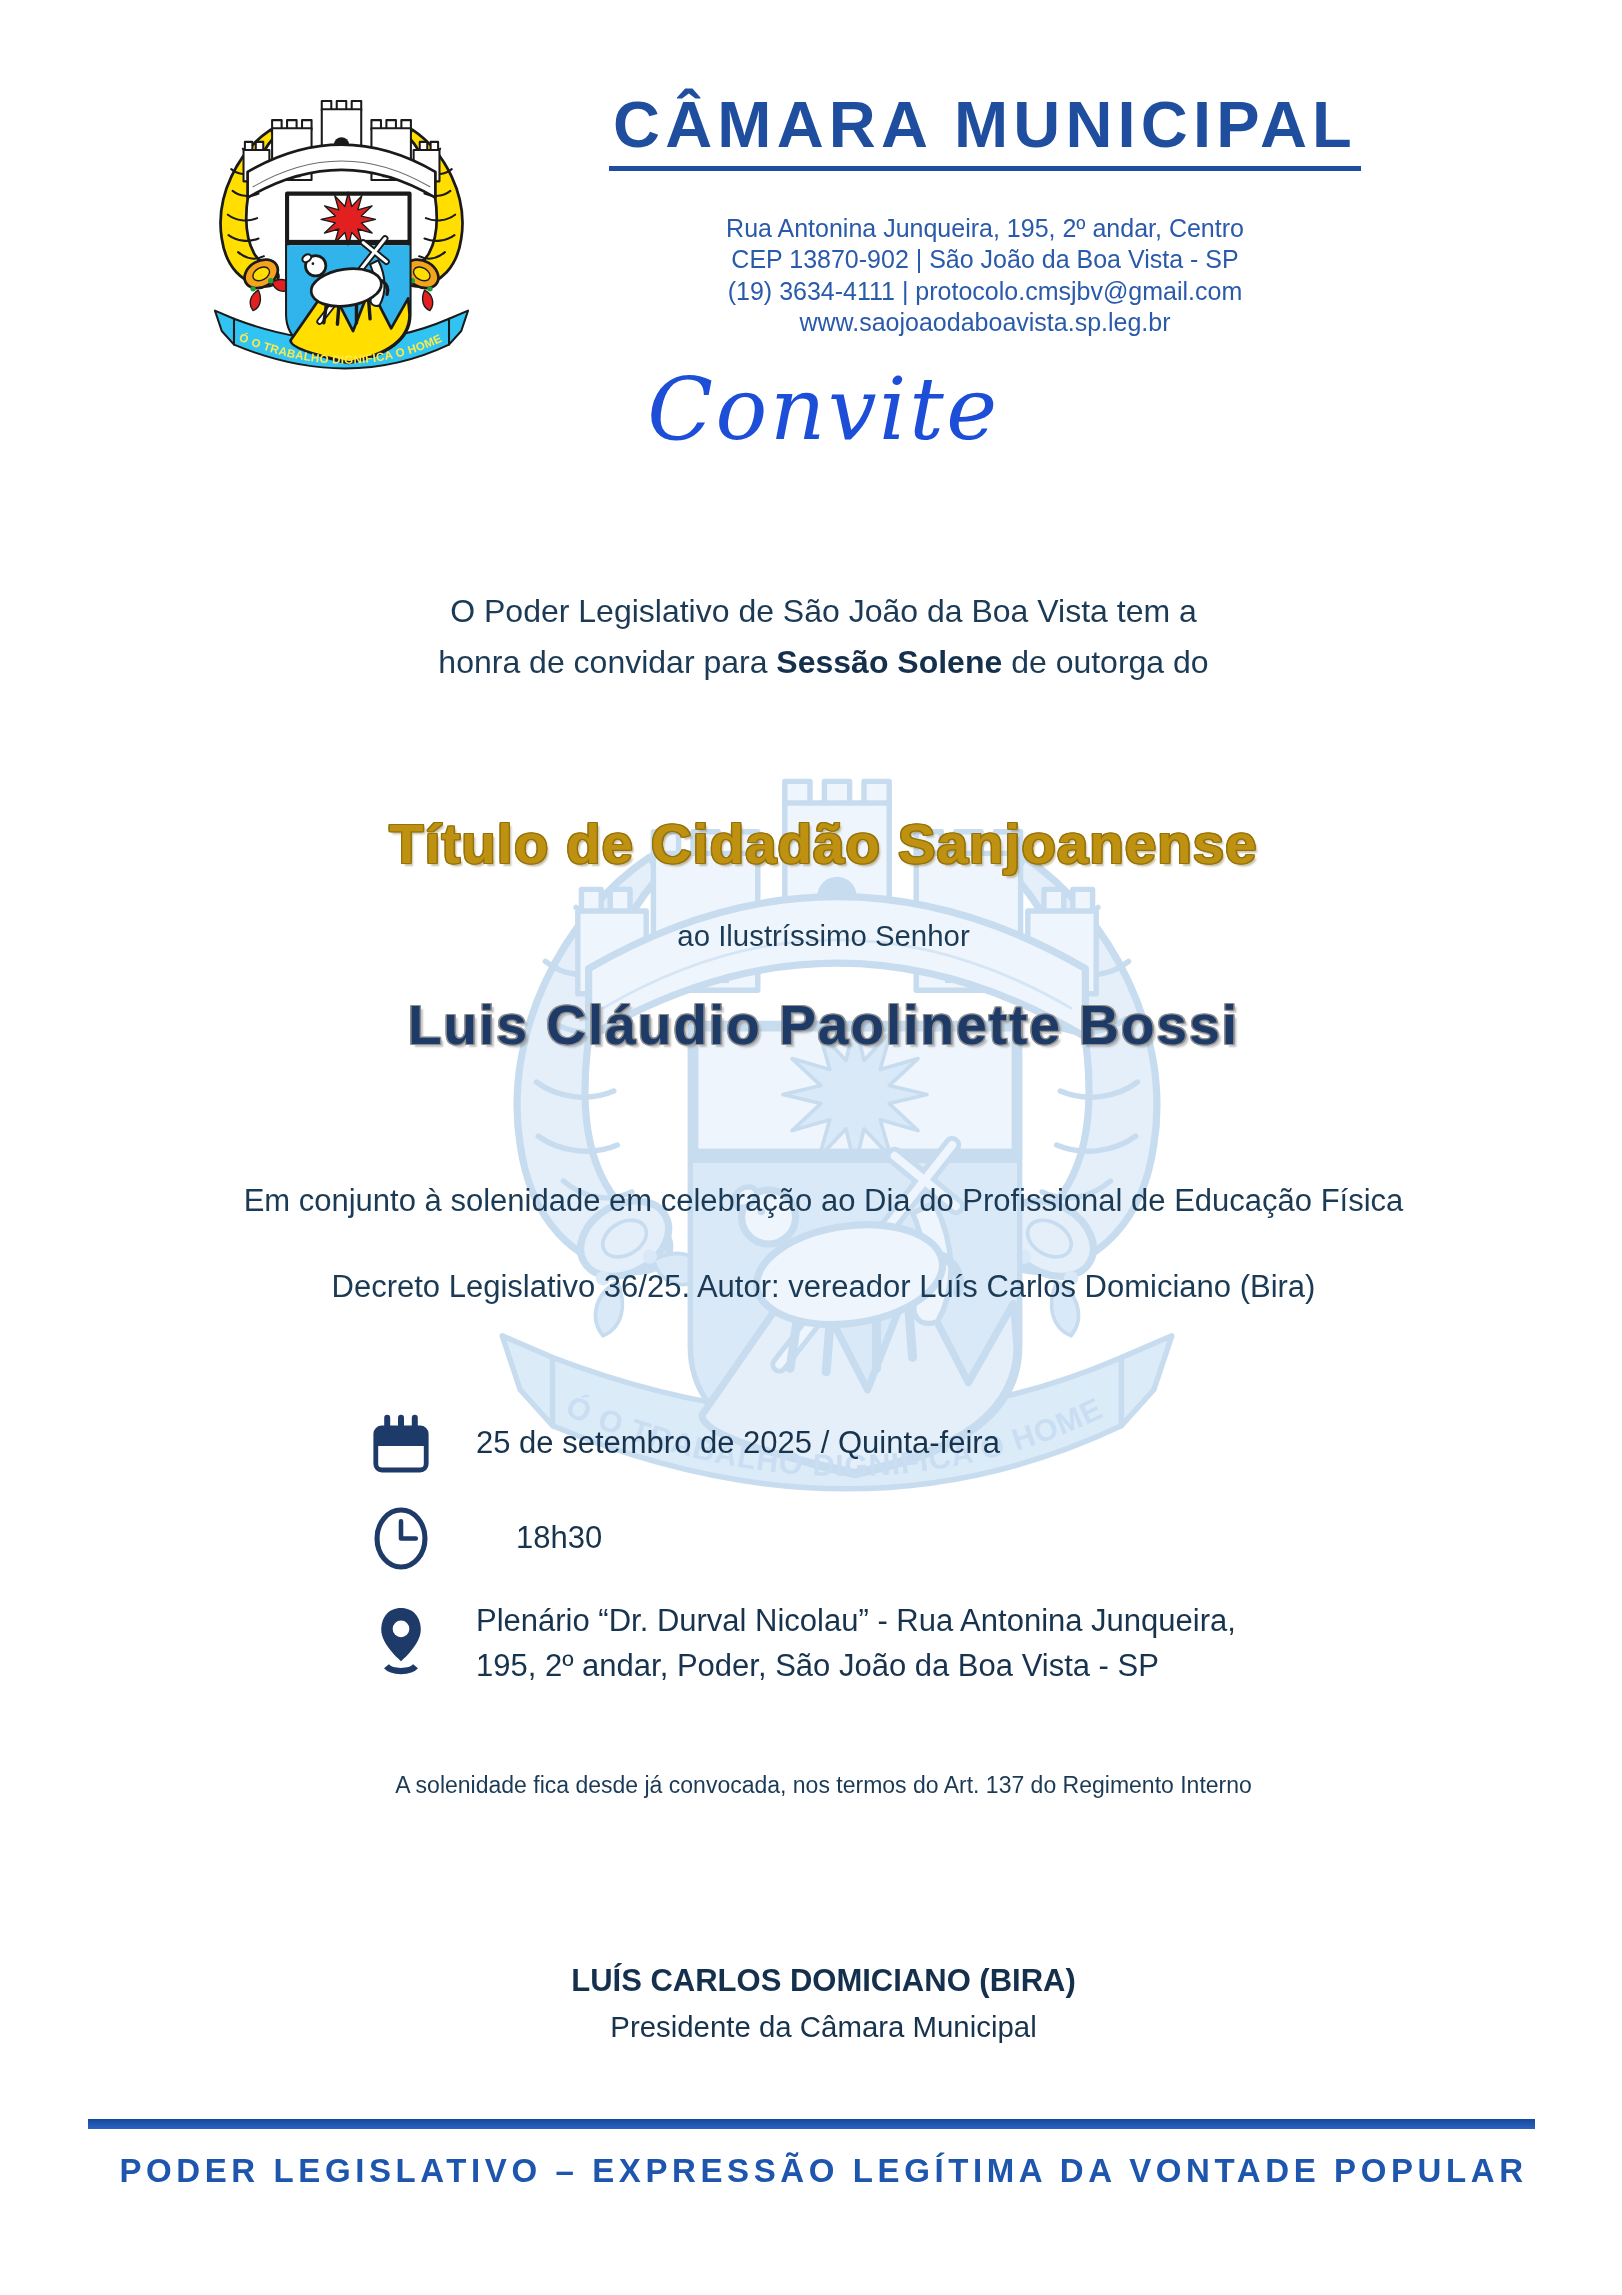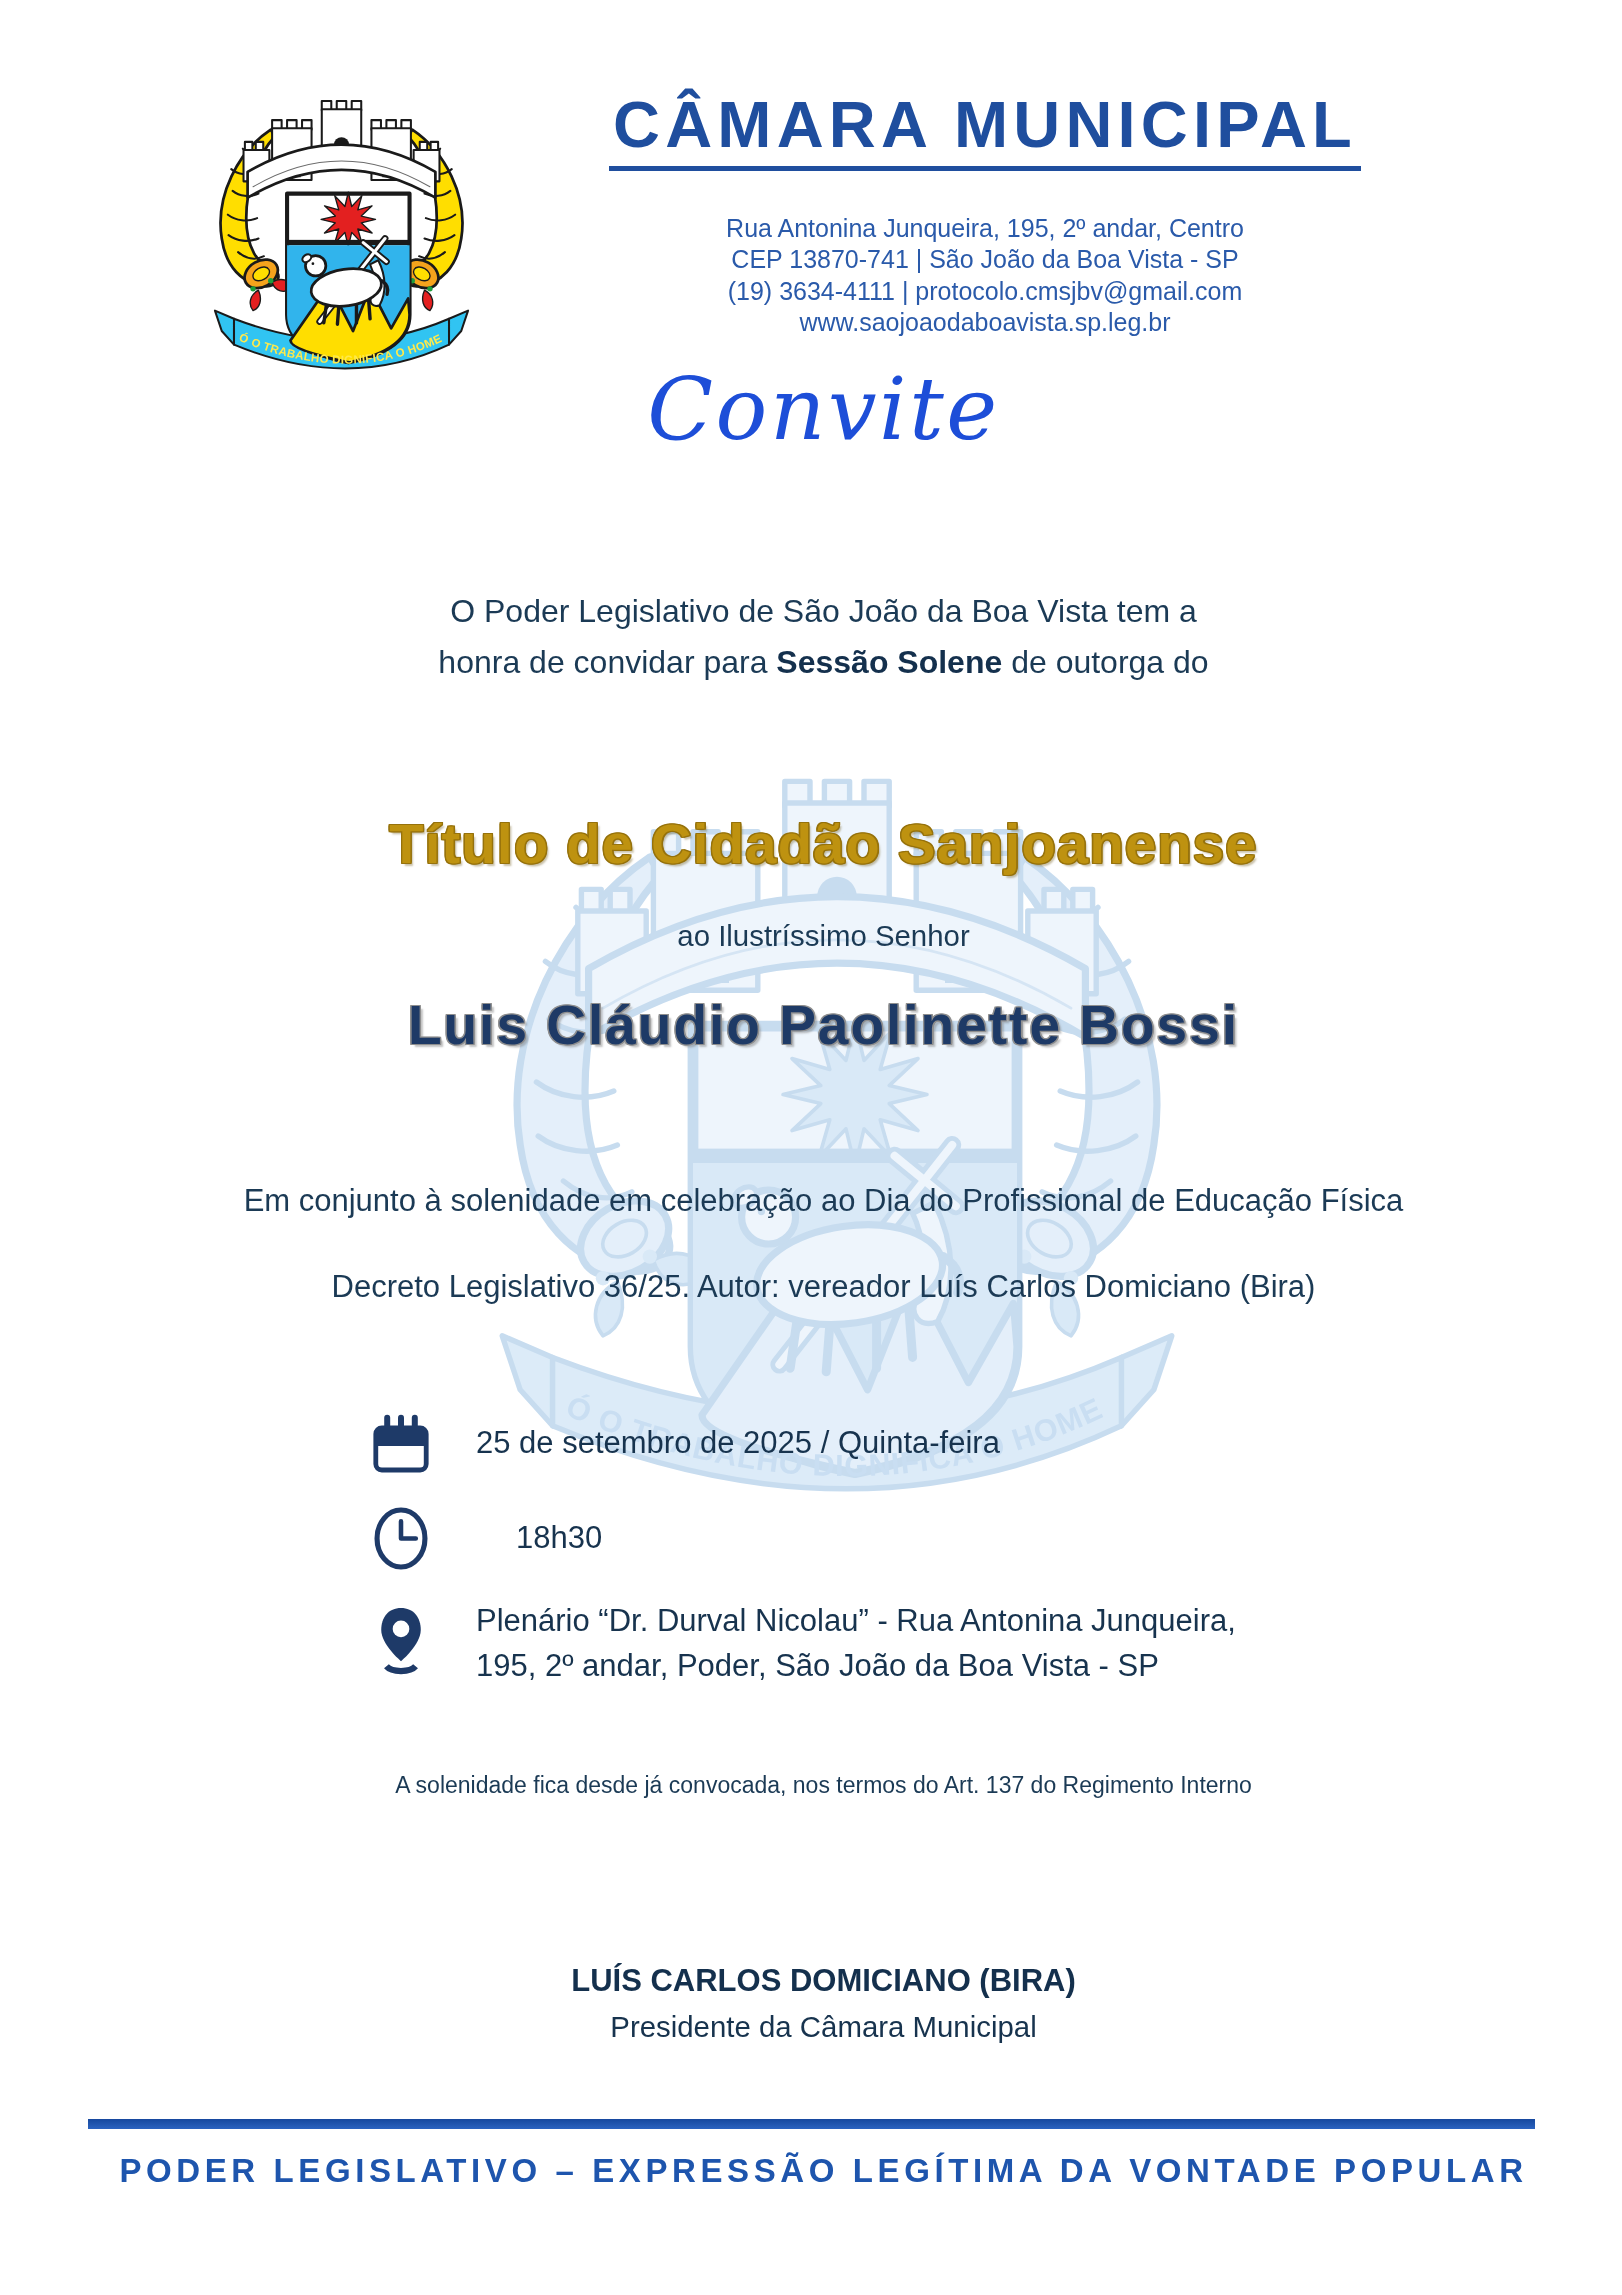--- a/index.html
+++ b/index.html
@@ -162,21 +162,21 @@
 
   <svg class="abs coa-logo" style="left:185px;top:48px;" width="313" height="347" viewBox="0 0 460 510">
     <use href="#coa-art"></use>
   </svg>
 
   <div class="abs org-title-wrap">
     <div class="org-title">CÂMARA MUNICIPAL</div>
   </div>
   <div class="abs org-address">
     <div>Rua Antonina Junqueira, 195, 2º andar, Centro</div>
-    <div>CEP 13870-741 | São João da Boa Vista - SP</div>
+    <div>CEP 13870-902 | São João da Boa Vista - SP</div>
     <div>(19) 3634-4111 | protocolo.cmsjbv@gmail.com</div>
     <div>www.saojoaodaboavista.sp.leg.br</div>
   </div>
 
   <div class="centerband script-title">Convite</div>
 
   <div class="centerband intro">
     <div>O Poder Legislativo de São João da Boa Vista tem a</div>
     <div><span>honra de convidar para </span><b>Sessão Solene</b><span> de outorga do</span></div>
   </div>

